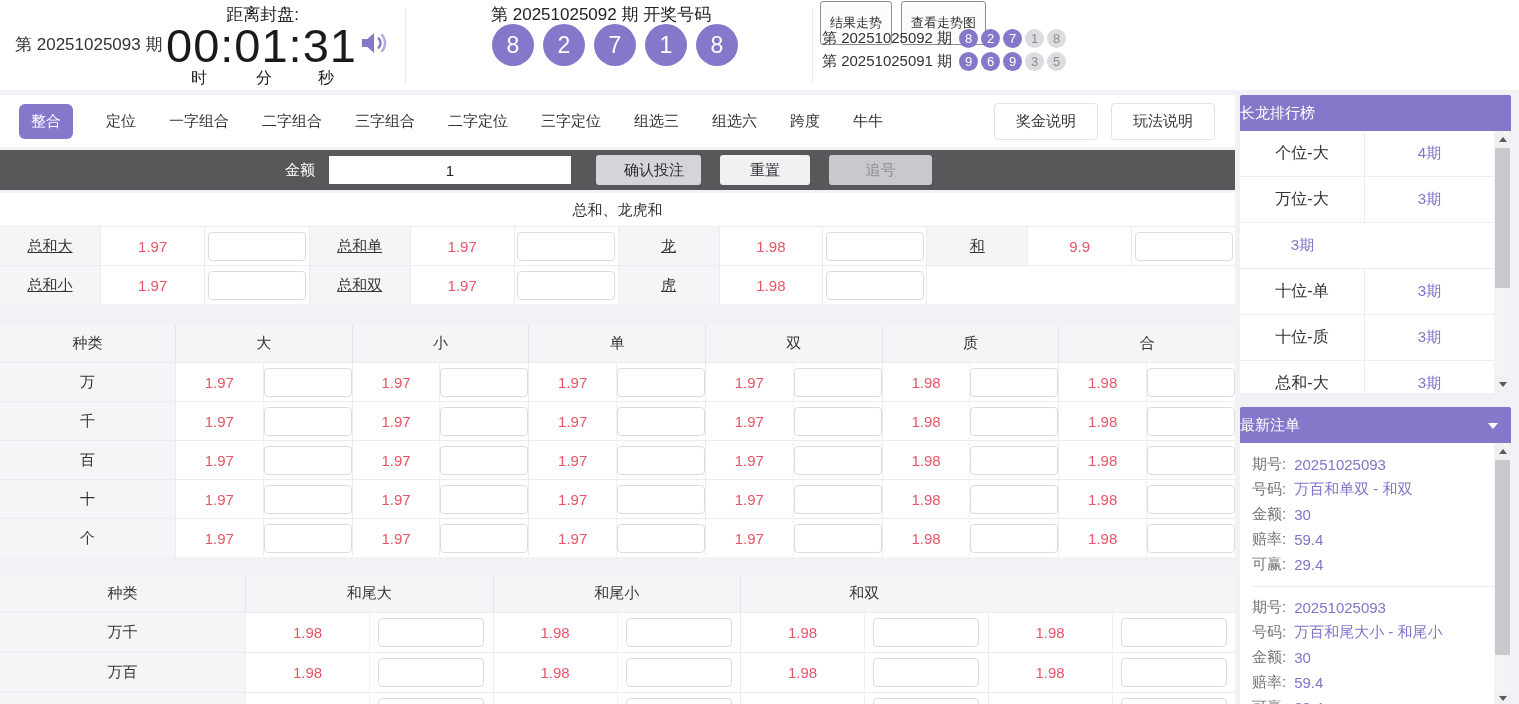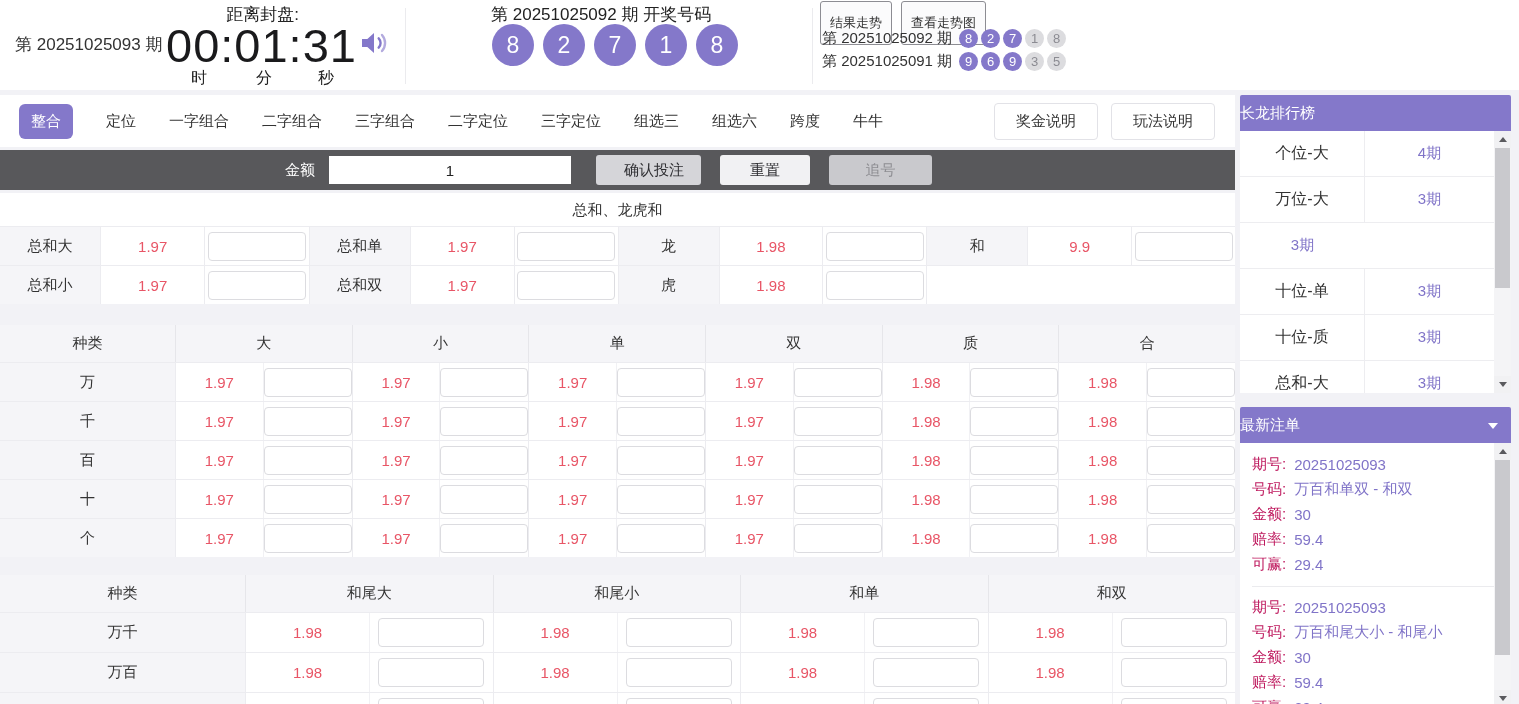--- a/index.html
+++ b/index.html
@@ -58,21 +58,21 @@
   
   .sum-section{position:absolute;top:193px;left:0;width:1235px;background:#fff;}
   .sum-title{height:33px;line-height:33px;text-align:center;font-size:15px;color:#333;
     border-bottom:1px solid #ececf0;}
   .sum-row{display:grid;grid-template-columns:repeat(4,1fr);height:38px;}
   .sum-row + .sum-row{border-top:1px solid #ececf0;}
   .bet-group{display:grid;grid-template-columns:100px 1fr 1fr;height:38px;}
   .bet-group + .bet-group{border-left:1px solid #ececf0;}
   .cell{display:flex;align-items:center;justify-content:center;font-size:15px;}
   .cell + .cell{border-left:1px solid #ececf0;}
-  .cell.lbl{background:#f5f5f8;color:#333;}
+  .cell.lbl{background:#f5f5f8;color:#333;text-decoration:underline;}
   .bet-group.empty .cell{border-left:none;background:#fff;}
   .cell .bet-input{width:92px;}
   
   .pos-table{position:absolute;top:325px;left:0;width:1235px;background:#fff;}
   .pt-head{display:grid;grid-template-columns:175px repeat(6,1fr);height:37px;background:#f5f5f8;}
   .pt-hcell{display:flex;align-items:center;justify-content:center;font-size:15px;color:#333;}
   .pt-hcell + .pt-hcell{border-left:1px solid #e6e6ea;}
   .pt-row{display:grid;grid-template-columns:175px repeat(6,1fr);height:38px;border-top:1px solid #ececf0;}
   .pt-lbl{background:#f5f5f8;display:flex;align-items:center;justify-content:center;font-size:15px;color:#333;}
   .pt-col{display:grid;grid-template-columns:1fr 1fr;border-left:1px solid #ececf0;}
@@ -94,21 +94,21 @@
   .streak-list{margin-right:17px;}
   .streak-row{display:grid;grid-template-columns:125px 1fr;height:45px;border-bottom:1px solid #ededf0;}
   .streak-name{display:flex;align-items:center;justify-content:center;font-size:16px;color:#333;
     border-right:1px solid #ededf0;}
   .streak-count{display:flex;align-items:center;justify-content:center;font-size:15px;color:#8074c8;}
   .orders-body{height:264px;}
   .orders-list{margin-right:17px;padding:9px 0 0 12px;}
   .order{padding-bottom:9px;}
   .order + .order{border-top:1px solid #ebebee;padding-top:8px;}
   .order-line{height:25px;display:flex;align-items:center;font-size:15px;white-space:nowrap;overflow:hidden;}
-  .ol{color:#be185d;}
+  .ol{color:#737373;}
   .ov{color:#8074c8;margin-left:8px;}
   
   .scrollbar{position:absolute;top:0;right:0;width:17px;height:100%;background:#f4f4f6;}
   .sb-btn{position:absolute;left:0;width:17px;height:17px;background:#f1f1f3;
     display:flex;align-items:center;justify-content:center;cursor:pointer;}
   .sb-up{top:0}.sb-down{bottom:0}
   .tri-up{width:0;height:0;border-left:4px solid transparent;border-right:4px solid transparent;border-bottom:5px solid #5a5a5e;}
   .tri-down{width:0;height:0;border-left:4px solid transparent;border-right:4px solid transparent;border-top:5px solid #5a5a5e;}
   .sb-thumb{position:absolute;top:17px;left:1px;width:15px;background:#c9c9cd;cursor:grab;}
   .streak-body .sb-thumb{height:140px;}
@@ -463,21 +463,20 @@
         </div>
       </div>
     </div>
 </div>
 
 <div class="tail-table">
   <div class="tt-head pt-head" style="grid-template-columns:245px repeat(4,1fr);">
     <div class="pt-hcell">种类</div>
       <div class="pt-hcell">和尾大</div>
       <div class="pt-hcell">和尾小</div>
-      <div class="pt-hcell">和单</div>
       <div class="pt-hcell">和双</div>
   </div>
   <div class="tt-row">
       <div class="pt-lbl">万千</div>
       <div class="pt-col">
         <div class="odds">1.98</div>
         <div class="inp">
           <input class="bet-input" style="">
         </div>
       </div>

